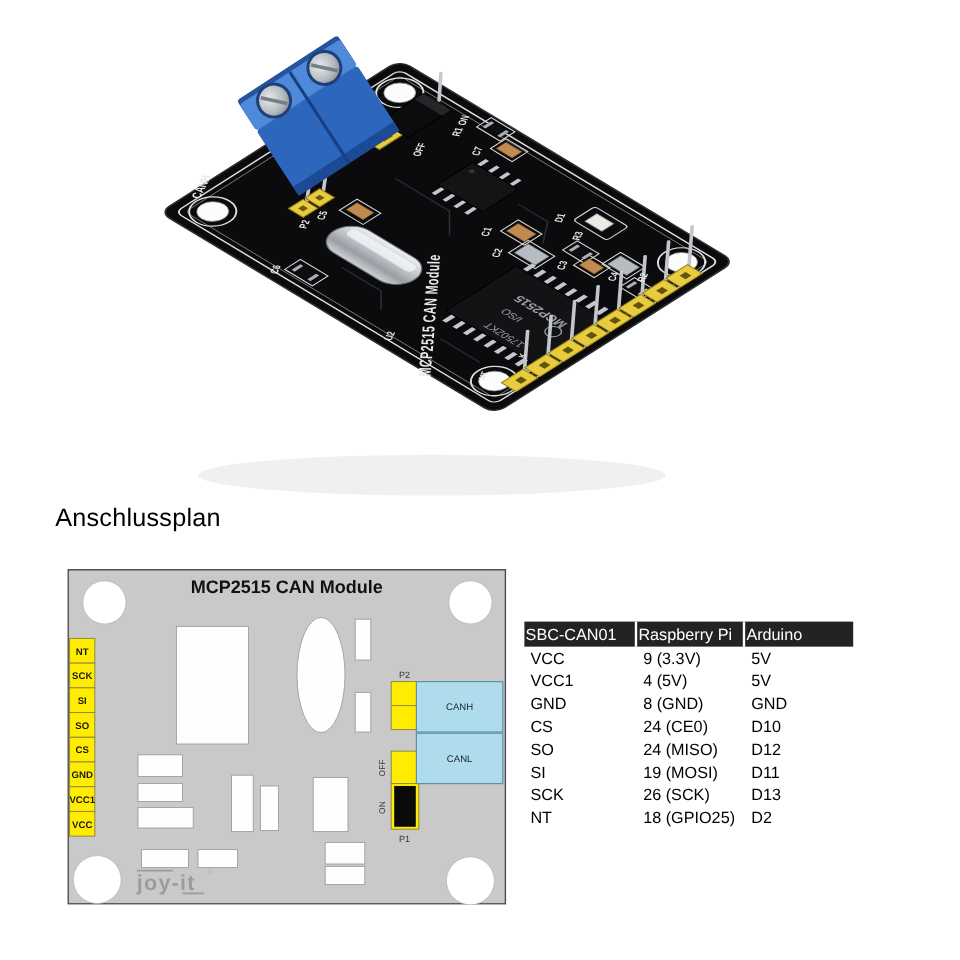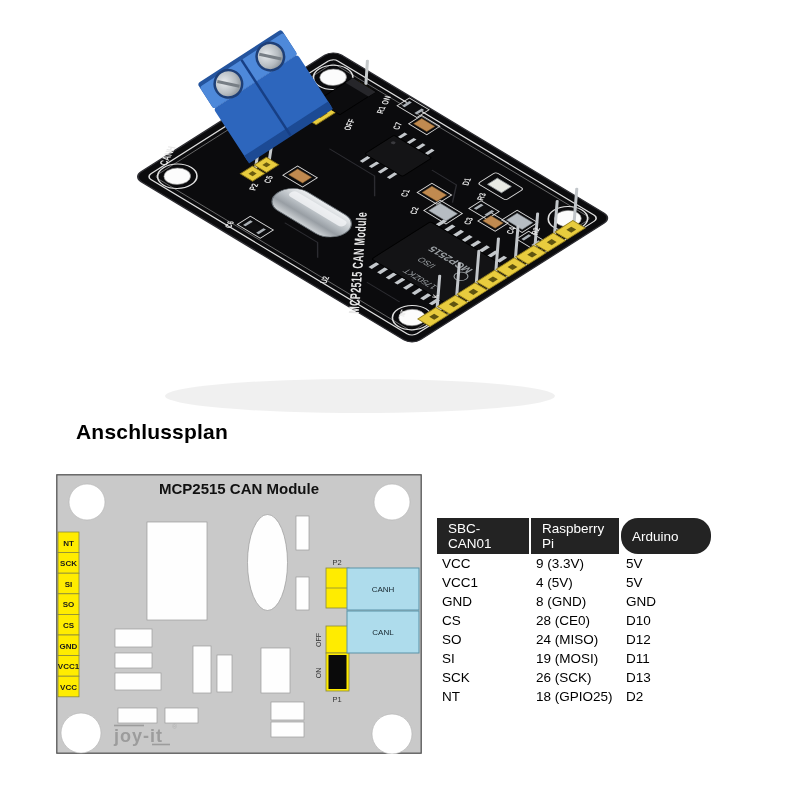--- a/index.html
+++ b/index.html
@@ -2,28 +2,28 @@
 <html><head>
 <meta charset="utf-8">
 <style>
   html,body{margin:0;padding:0;}
   body{
     width:800px;height:800px;position:relative;background:#ffffff;
     font-family:"Liberation Sans", sans-serif;overflow:hidden;
   }
   .abs{position:absolute;}
   #photo-wrap{left:0;top:0;width:800px;height:420px;}
-  #heading{left:76px;top:420px;font-size:21px;color:#000;letter-spacing:0.2px;font-weight:bold;}
+  #heading{left:46px;top:420px;font-size:21px;color:#000;letter-spacing:0.2px;}
   #diagram-wrap{left:56px;top:474px;width:366px;height:280px;}
   #pinout{left:437px;top:518px;border-collapse:separate;border-spacing:0;}
   #pinout th{
     background:#232323;color:#fff;font-size:13.5px;font-weight:400;
-    text-align:left;padding:3px 8px 3px 11px;border-right:2px solid #fff;
+    text-align:left;padding:3px 8px 3px 1px;border-right:2px solid #fff;
   }
-  #pinout th:last-child{border-right:none;border-radius:17px;}
+  #pinout th:last-child{border-right:none;}
   #pinout td{
     font-size:13.5px;color:#000;padding:2px 8px 2px 5px;background:#fff;
   }
   #pinout col.c1{width:94px;} #pinout col.c2{width:90px;} #pinout col.c3{width:90px;}
   svg text{font-family:"Liberation Sans", sans-serif;}
 </style>
 </head>
 <body>
 
 <div class="abs" id="photo-wrap">
@@ -351,21 +351,21 @@
         <td>4 (5V)</td>
         <td>5V</td>
       </tr>
     <tr>
         <td>GND</td>
         <td>8 (GND)</td>
         <td>GND</td>
       </tr>
     <tr>
         <td>CS</td>
-        <td>28 (CE0)</td>
+        <td>24 (CE0)</td>
         <td>D10</td>
       </tr>
     <tr>
         <td>SO</td>
         <td>24 (MISO)</td>
         <td>D12</td>
       </tr>
     <tr>
         <td>SI</td>
         <td>19 (MOSI)</td>

